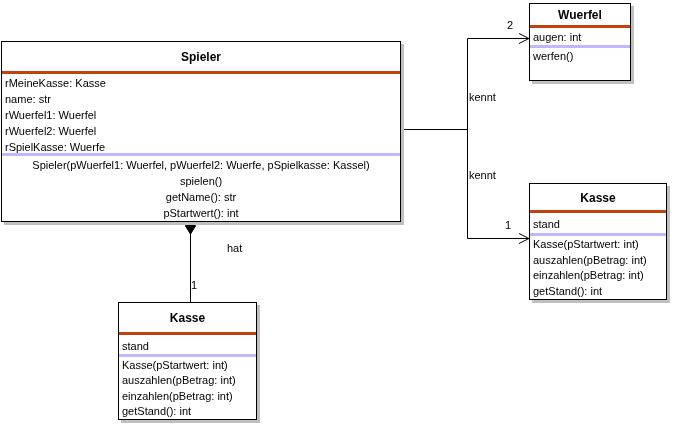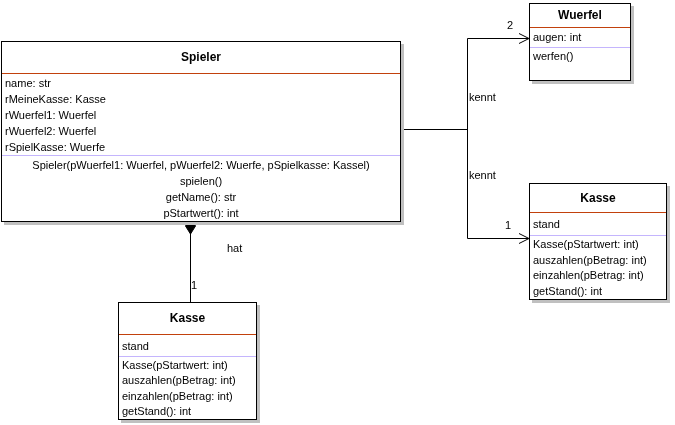--- a/index.html
+++ b/index.html
@@ -19,30 +19,30 @@
     box-shadow: 3px 3px 0 #c0c0c0;
     font-size: 11px;
     color: #000;
     overflow: hidden;
   }
   .cls .title {
     box-sizing: border-box;
     font-weight: bold;
     font-size: 12px;
     text-align: center;
-    border-bottom: 1px solid #c2410c;
+    border-bottom: 3px solid #c2410c;
     white-space: nowrap;
     overflow: hidden;
   }
   .cls .compartment {
     box-sizing: border-box;
     padding: 1px 3px 0 3px;
     overflow: hidden;
   }
-  .cls .attrs { border-bottom: 1px solid #c4b5fd; }
+  .cls .attrs { border-bottom: 3px solid #c4b5fd; }
   .member { white-space: nowrap; overflow: hidden; }
 
   
   #cls-spieler { left: 1px; top: 41px; width: 400px; height: 181px; }
   #cls-spieler .title { height: 32px; line-height: 31px; }
   #cls-spieler .attrs { height: 82px; }
   #cls-spieler .attrs .member { line-height: 16px; }
   #cls-spieler .methods .member { line-height: 16px; text-align: center; }
 
   
@@ -107,22 +107,22 @@
       <polyline points="519,233.5 529,238.5 519,243.5"></polyline>
 
       <polyline points="190.5,232 190.5,302"></polyline>
       <polygon points="190.5,218 195.5,226 190.5,234 185.5,226" fill="#000" stroke="#000"></polygon>
     </g>
   </svg>
 
   <div id="cls-spieler" class="cls">
     <div class="title">Spieler</div>
     <div class="compartment attrs">
+        <div class="member">rMeineKasse: Kasse</div>
         <div class="member">name: str</div>
-        <div class="member">rMeineKasse: Kasse</div>
         <div class="member">rWuerfel1: Wuerfel</div>
         <div class="member">rWuerfel2: Wuerfel</div>
         <div class="member">rSpielKasse: Wuerfe</div>
       </div>
     <div class="compartment methods">
         <div class="member">Spieler(pWuerfel1: Wuerfel, pWuerfel2: Wuerfe, pSpielkasse: Kassel)</div>
         <div class="member">spielen()</div>
         <div class="member">getName(): str</div>
         <div class="member">pStartwert(): int</div>
       </div>

